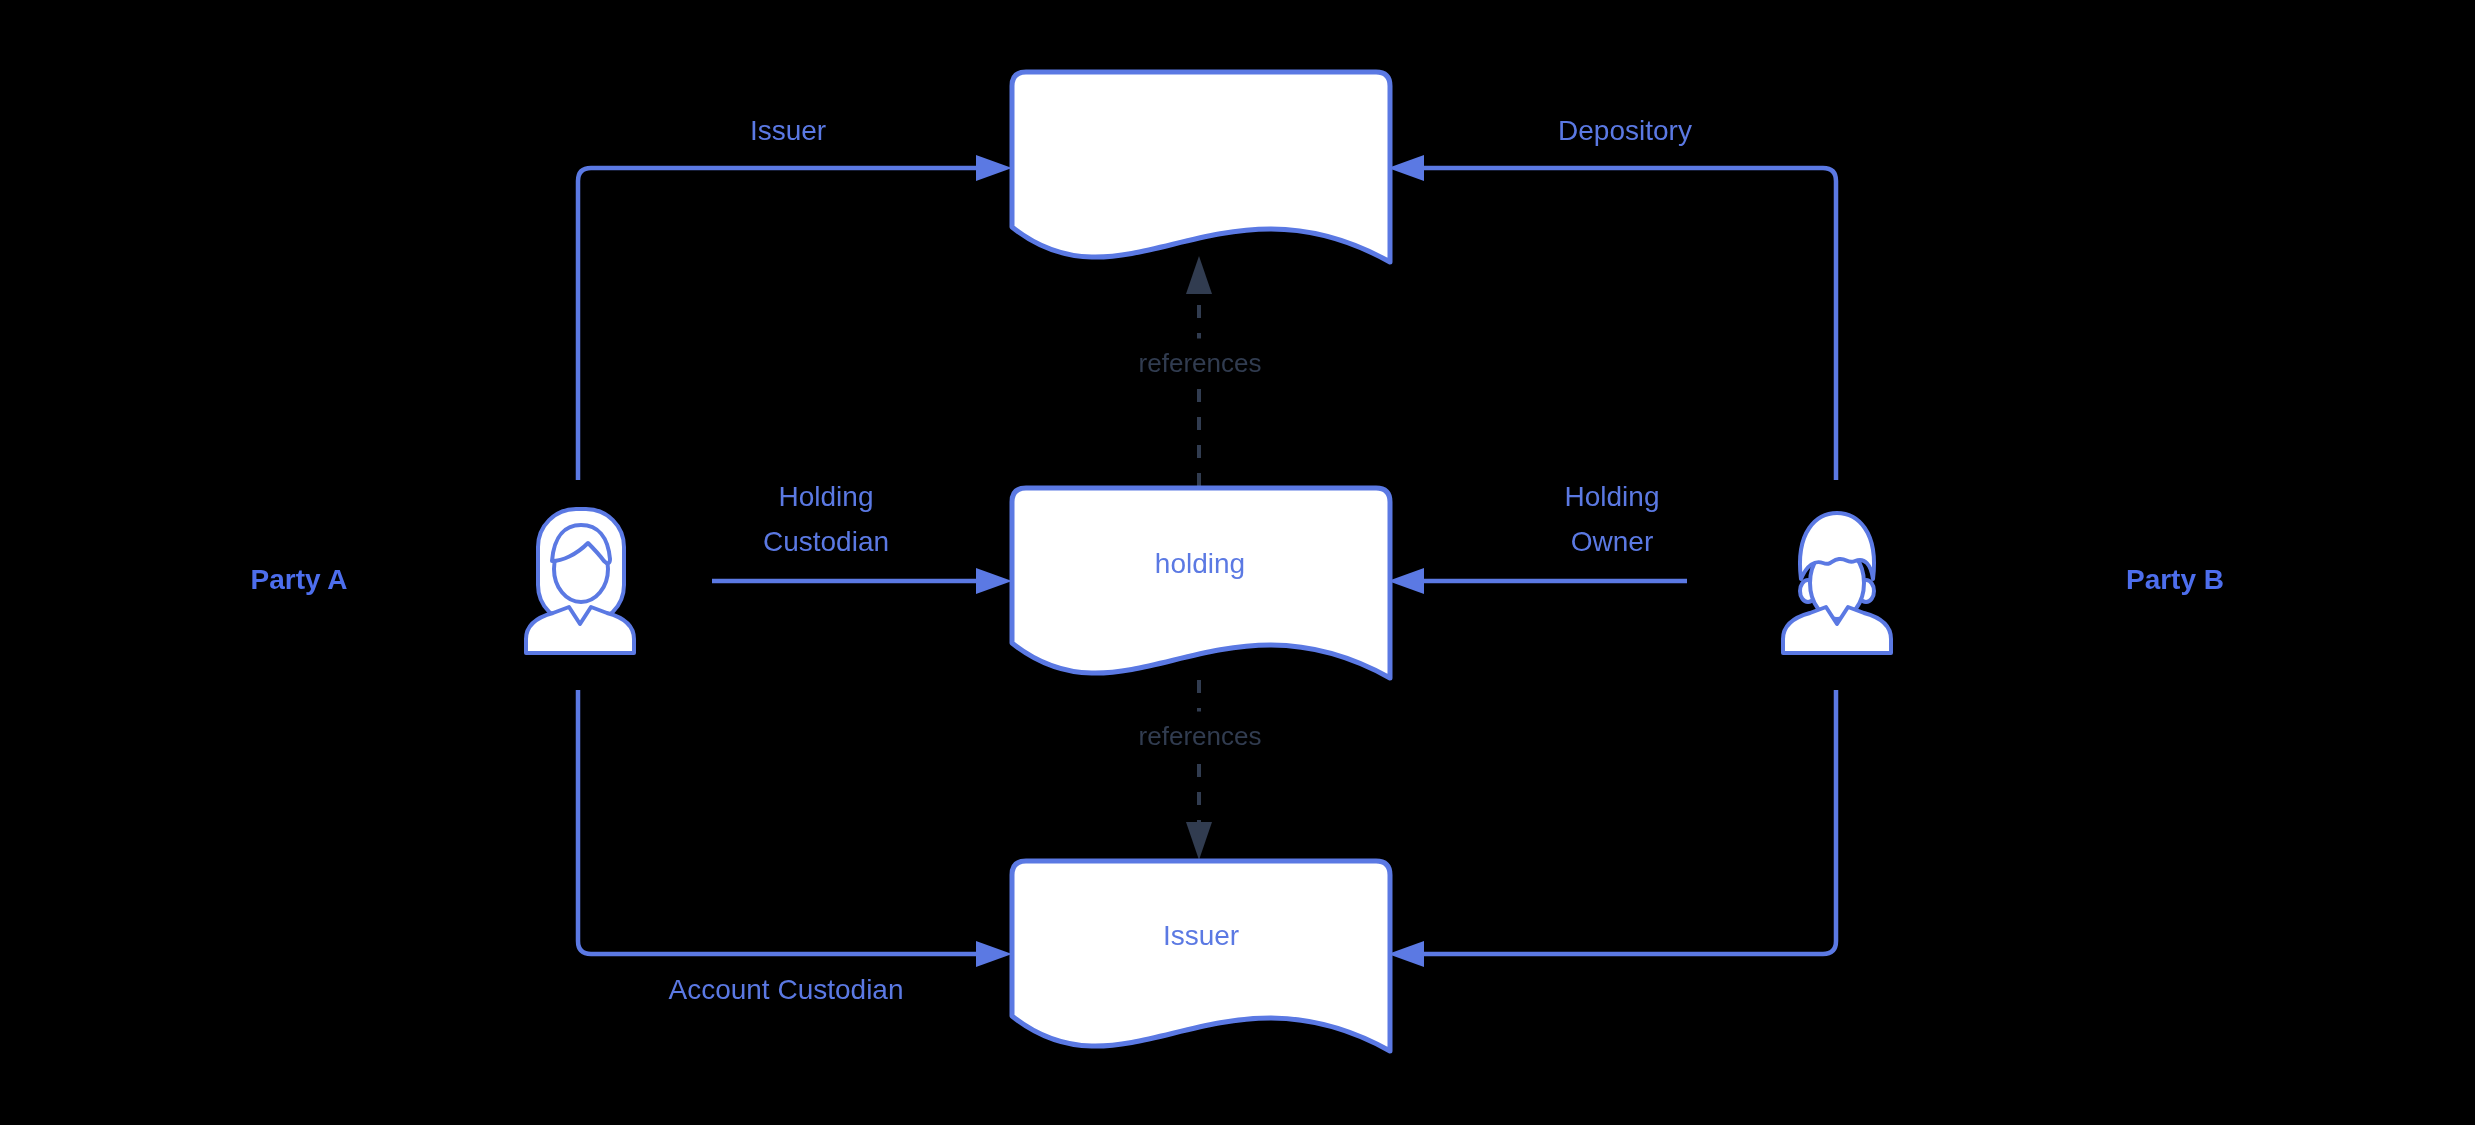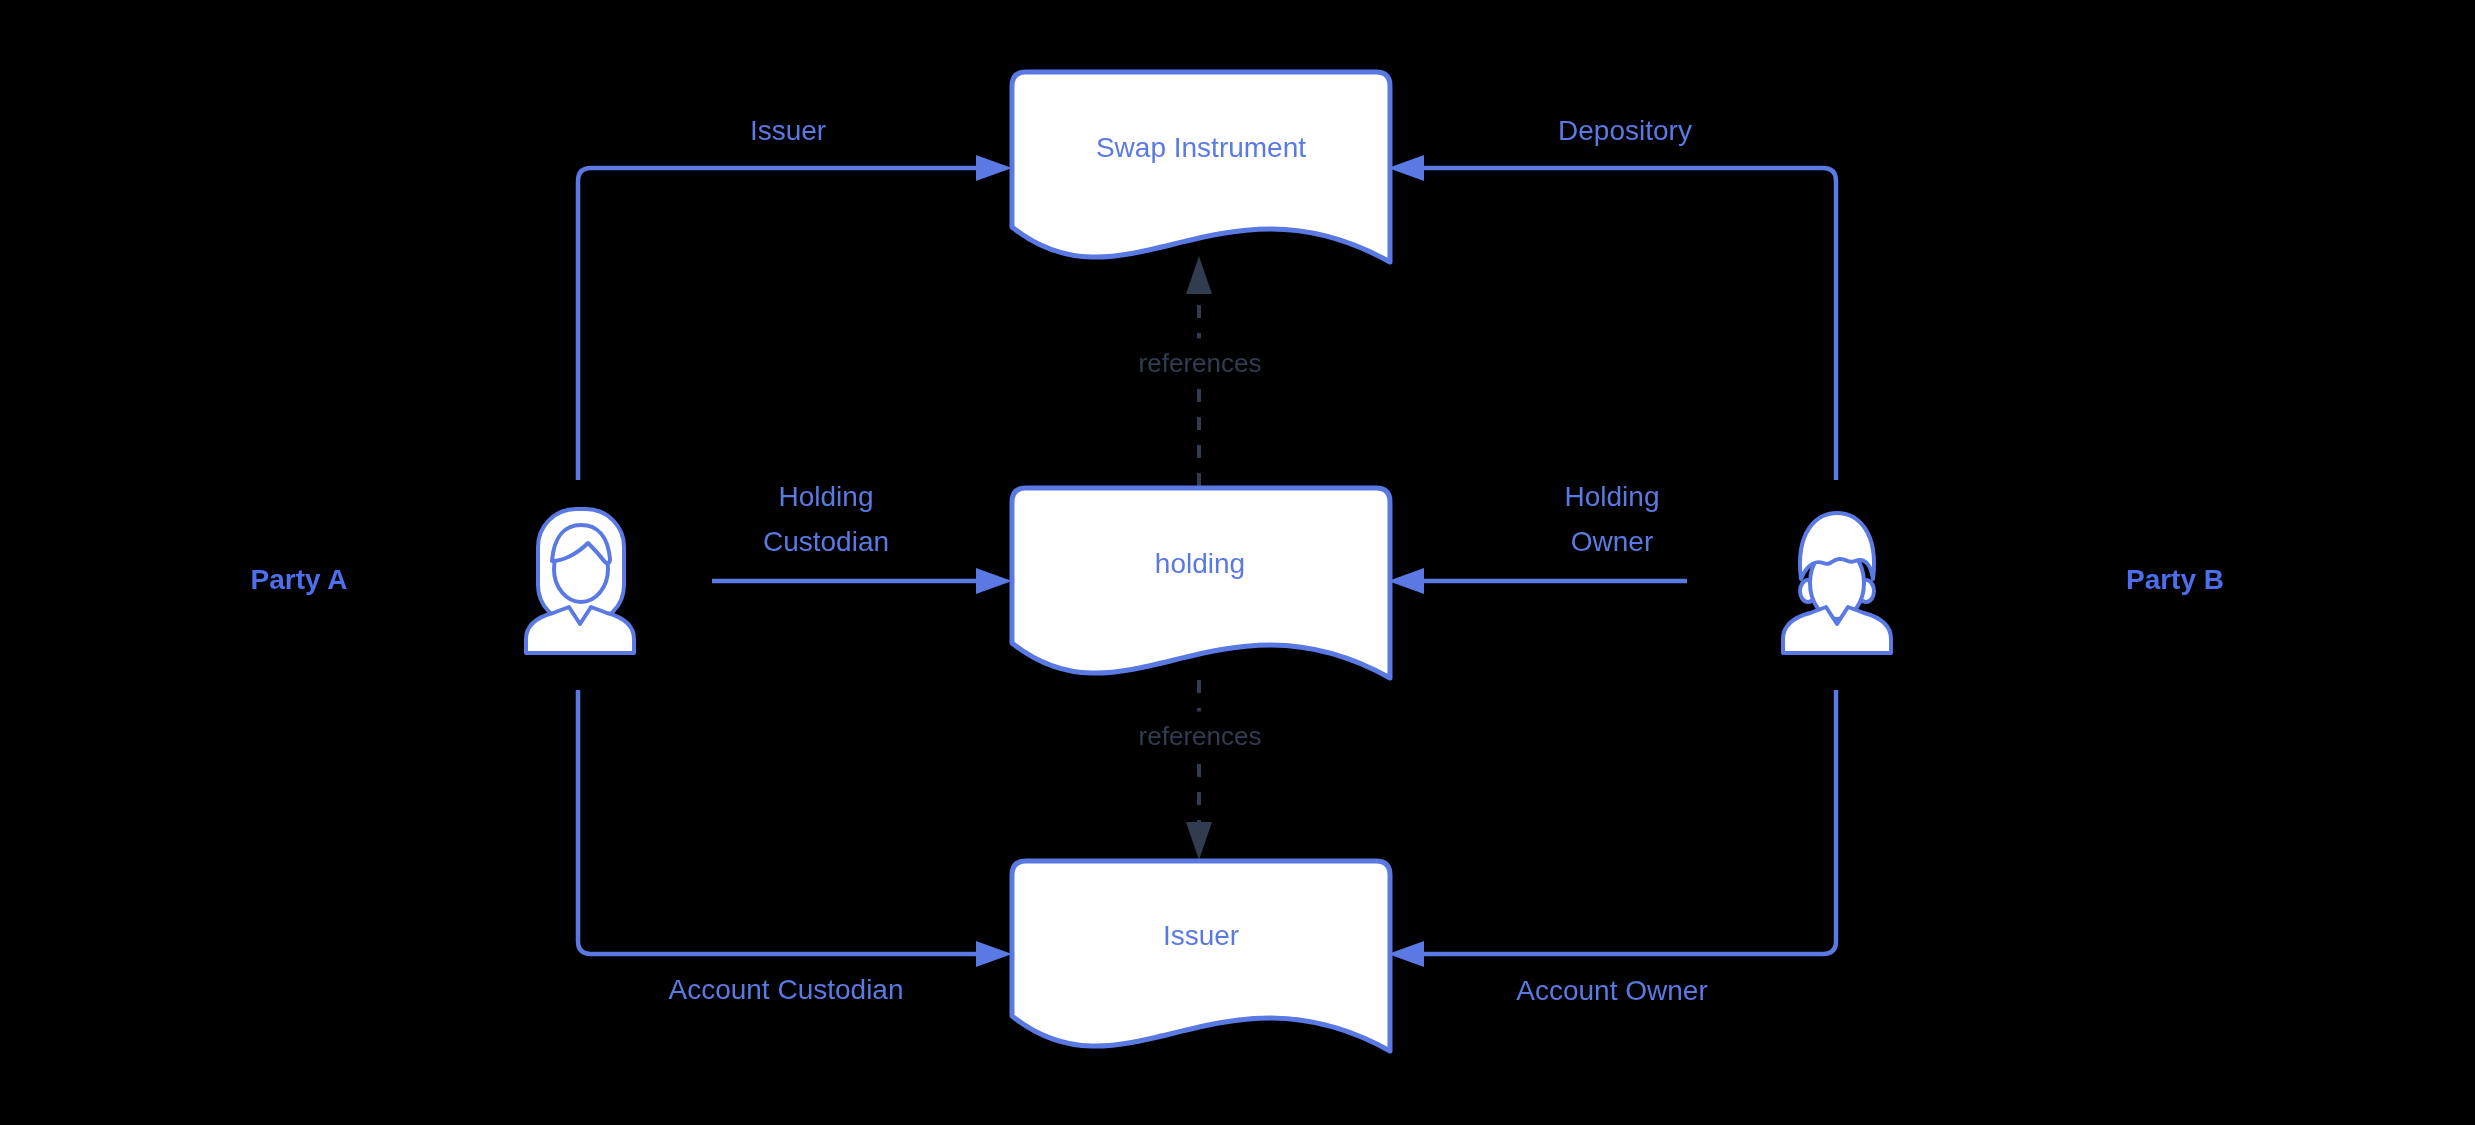--- a/index.html
+++ b/index.html
@@ -89,21 +89,20 @@
 
     <g transform="translate(1775,503)">
       <ellipse class="person" cx="33" cy="88" rx="8" ry="11"></ellipse>
       <ellipse class="person" cx="91" cy="88" rx="8" ry="11"></ellipse>
       <ellipse class="person" cx="62" cy="80" rx="27" ry="36"></ellipse>
       <path class="person" d="M26 76 C20 28 42 10 62 10 C82 10 104 28 98 76 C96 62 90 54 80 58 C72 61 72 55 64 56 C56 57 56 63 48 60 C40 57 32 62 26 76 Z"></path>
       <path class="person" d="M8 150 L8 136 C8 121 20 114 35 110 L51 104 L62 121 L73 104 L89 110 C104 114 116 121 116 136 L116 150 Z"></path>
     </g>
   </svg>
 
-  <div class="lbl" style="left:1201px;top:147px;">Swap Instrument</div>
 
   <div class="lbl" style="left:1200px;top:563px;">
     <div>holding</div>
   </div>
 
   <div class="lbl" style="left:1201px;top:935px;">Issuer</div>
 
   <div class="lbl" style="left:788px;top:130px;">Issuer</div>
 
   <div class="lbl" style="left:1613px;top:130px;margin-left:12px;">Depository</div>
@@ -113,21 +112,20 @@
     <div>Custodian</div>
   </div>
 
   <div class="lbl" style="left:1612px;top:519px;">
     <div>Holding</div>
     <div>Owner</div>
   </div>
 
   <div class="lbl" style="left:786px;top:989px;">Account Custodian</div>
 
-  <div class="lbl" style="left:1612px;top:990px;">Account Owner</div>
 
   <div class="lbl refs" style="left:1200px;top:363px;">references</div>
 
   <div class="lbl refs" style="left:1200px;top:736px;">references</div>
 
   <div class="lbl party" style="left:299px;top:579px;">Party A</div>
 
   <div class="lbl party" style="left:2175px;top:579px;">Party B</div>
 
 </div>

